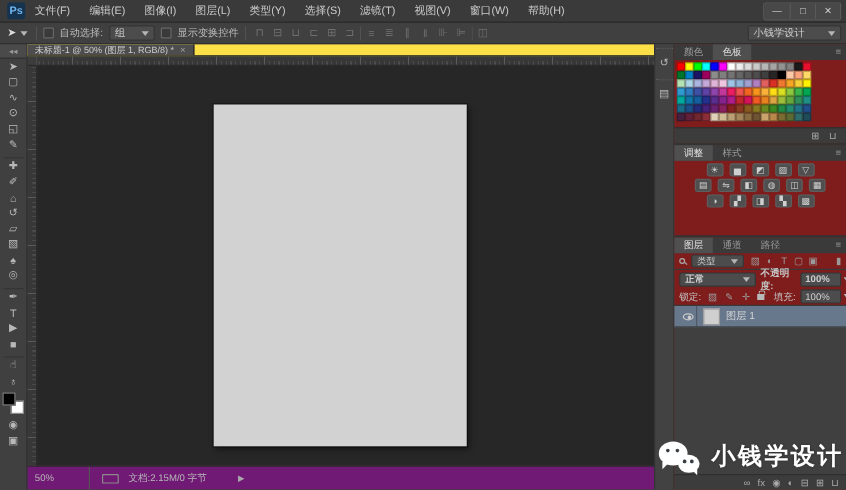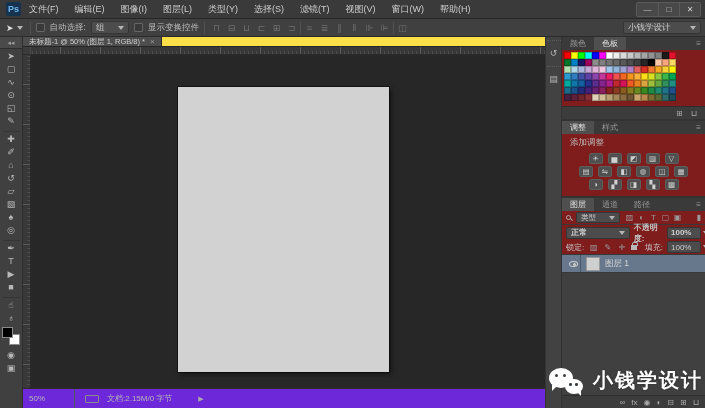--- a/index.html
+++ b/index.html
@@ -50,21 +50,21 @@
     background-image:repeating-linear-gradient(to right,#5a5a5a 0 1px,transparent 1px 40px),repeating-linear-gradient(to right,#4c4c4c 0 1px,transparent 1px 4px);
     background-size:100% 100%,100% 3px;background-position:29px 0,1px 100%;background-repeat:no-repeat,no-repeat;}
   .hruler span{position:absolute;top:0;color:#9a9a9a;font-size:6px;line-height:7px;}
   .canvasrow{flex:1;display:flex;}
   .vruler{position:relative;width:8px;background:#383838;border-right:1px solid #2a2a2a;
     background-image:repeating-linear-gradient(to bottom,#5a5a5a 0 1px,transparent 1px 40px),repeating-linear-gradient(to bottom,#4c4c4c 0 1px,transparent 1px 4px);
     background-size:100% 100%,3px 100%;background-position:0 29px,100% 1px;background-repeat:no-repeat,no-repeat;}
   .vruler span{position:absolute;left:0;width:8px;color:#9a9a9a;font-size:6px;writing-mode:vertical-rl;text-orientation:upright;letter-spacing:-1px;}
   .canvasarea{position:relative;flex:1;background:#272727;}
   .doc{position:absolute;left:147px;top:32px;width:211px;height:285px;background:#d2d2d2;outline:1px solid rgba(0,0,0,.4);box-shadow:2px 2px 5px rgba(0,0,0,.55);}
-  .statusbar{height:20px;background:#6d28d9;border-top:1px solid #2b2b2b;display:flex;align-items:center;font-size:8px;color:#b8b8b8;}
+  .statusbar{height:20px;background:#701a75;border-top:1px solid #2b2b2b;display:flex;align-items:center;font-size:8px;color:#b8b8b8;}
   .zoomfield{width:52px;padding-left:6px;height:100%;display:flex;align-items:center;border-right:1px solid #555;}
   .statico{width:14px;height:8px;border:1px solid #8a8a8a;border-radius:1px;margin:0 8px 0 10px;}
   .statarrow{margin-left:26px;color:#aaa;font-size:7px;}
 
   
   .rightdock{width:160px;display:flex;background:#454545;}
   .dockstrip{width:17px;background:#424242;border-left:1px solid #333;border-right:1px solid #333;display:flex;flex-direction:column;align-items:center;padding-top:3px;gap:4px;}
   .dockbtn{width:14px;height:22px;display:flex;flex-direction:column;align-items:center;justify-content:center;color:#b5b5b5;font-size:9px;border-top:1px dotted #5a5a5a;padding-top:2px;}
   .panels{width:143px;display:flex;flex-direction:column;}
   .panel{display:flex;flex-direction:column;border-bottom:2px solid #333;background:#7f1d1d;}
@@ -484,21 +484,20 @@
             <span>⊔</span>
           </div>
         </div>
 
         <div class="panel panel-adjust">
           <div class="ptabs">
             <div class="ptab active">调整</div>
             <div class="ptab">样式</div>
             <div class="pmenu">≡</div>
           </div>
-          <div class="adjhint">添加调整</div>
           <div class="adjrow">
 
           <div class="adjicon">
                 <span>☀</span>
               </div>
               <div class="adjicon">
                 <span>▅</span>
               </div>
               <div class="adjicon">
                 <span>◩</span>

